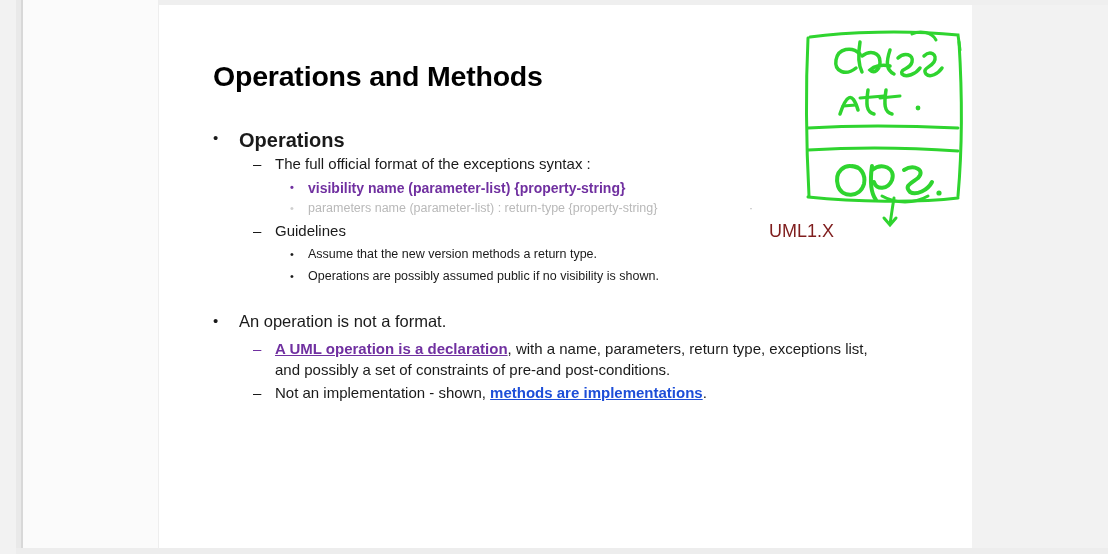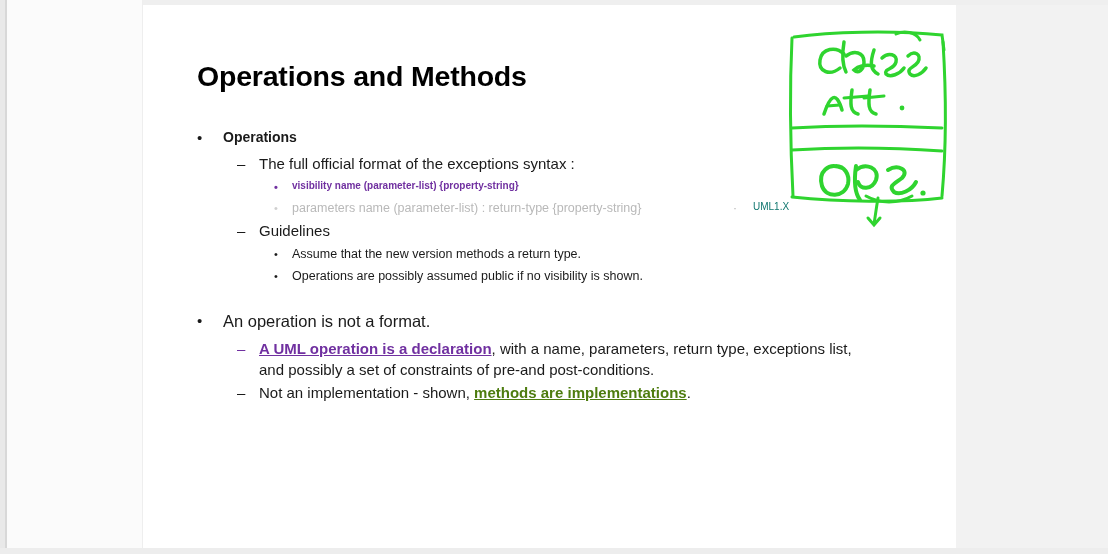--- a/index.html
+++ b/index.html
@@ -8,21 +8,21 @@
   }
   body {
     width: 1108px;
     height: 554px;
     background: #f2f2f2;
     font-family: "Liberation Sans", sans-serif;
     overflow: hidden;
   }
   .slide-surface {
     position: absolute;
-    left: 0; top: 0;
+    left: 16px; top: 0;
     width: 956px;
     height: 554px;
     background: #ffffff;
   }
   .edge-left {
     position: absolute;
     left: 0; top: 0;
     width: 5px; height: 554px;
     background: #e9e9e9;
   }
@@ -85,21 +85,21 @@
     font-size: 16.5px;
     color: #1a1a1a;
   }
   .lvl1 .b-mark {
     width: 26px;
     font-size: 15px;
     line-height: 1.15;
   }
   .lvl1.bold .b-text {
     font-weight: bold;
-    font-size: 14px;
+    font-size: 20px;
   }
 
   
   .lvl2 {
     font-size: 15px;
     color: #1a1a1a;
   }
   .lvl2 .b-mark {
     width: 22px;
     font-size: 15px;
@@ -112,47 +112,48 @@
   }
   .lvl3 .b-mark {
     width: 18px;
     font-size: 11px;
     line-height: 1.35;
   }
 
   .purple {
     color: #7030a0;
     font-weight: bold;
-    font-size: 10px;
+    font-size: 14px;
   }
   .faded {
     color: #b9b9b9;
     font-size: 12.5px;
   }
   .faded .b-mark { color: #cfcfcf; }
 
   .uml-tag {
     position: absolute;
-    color: #0f766e;
-    font-size: 10px;
+    color: #7f1d1d;
+    font-size: 18px;
+    margin-top: 20px;
   }
   .uml-dot {
     position: absolute;
     color: #b5b5b5;
     font-size: 12px;
   }
 
   .link-purple {
     color: #7030a0;
     font-weight: bold;
     text-decoration: underline;
     margin-top: 8px;
   }
   .link-blue {
-    color: #4d7c0f;
+    color: #1d4ed8;
     font-weight: bold;
   }
   .dash-purple {
     color: #7030a0;
   }
 
   .para {
     line-height: 1.38;
   }
 

